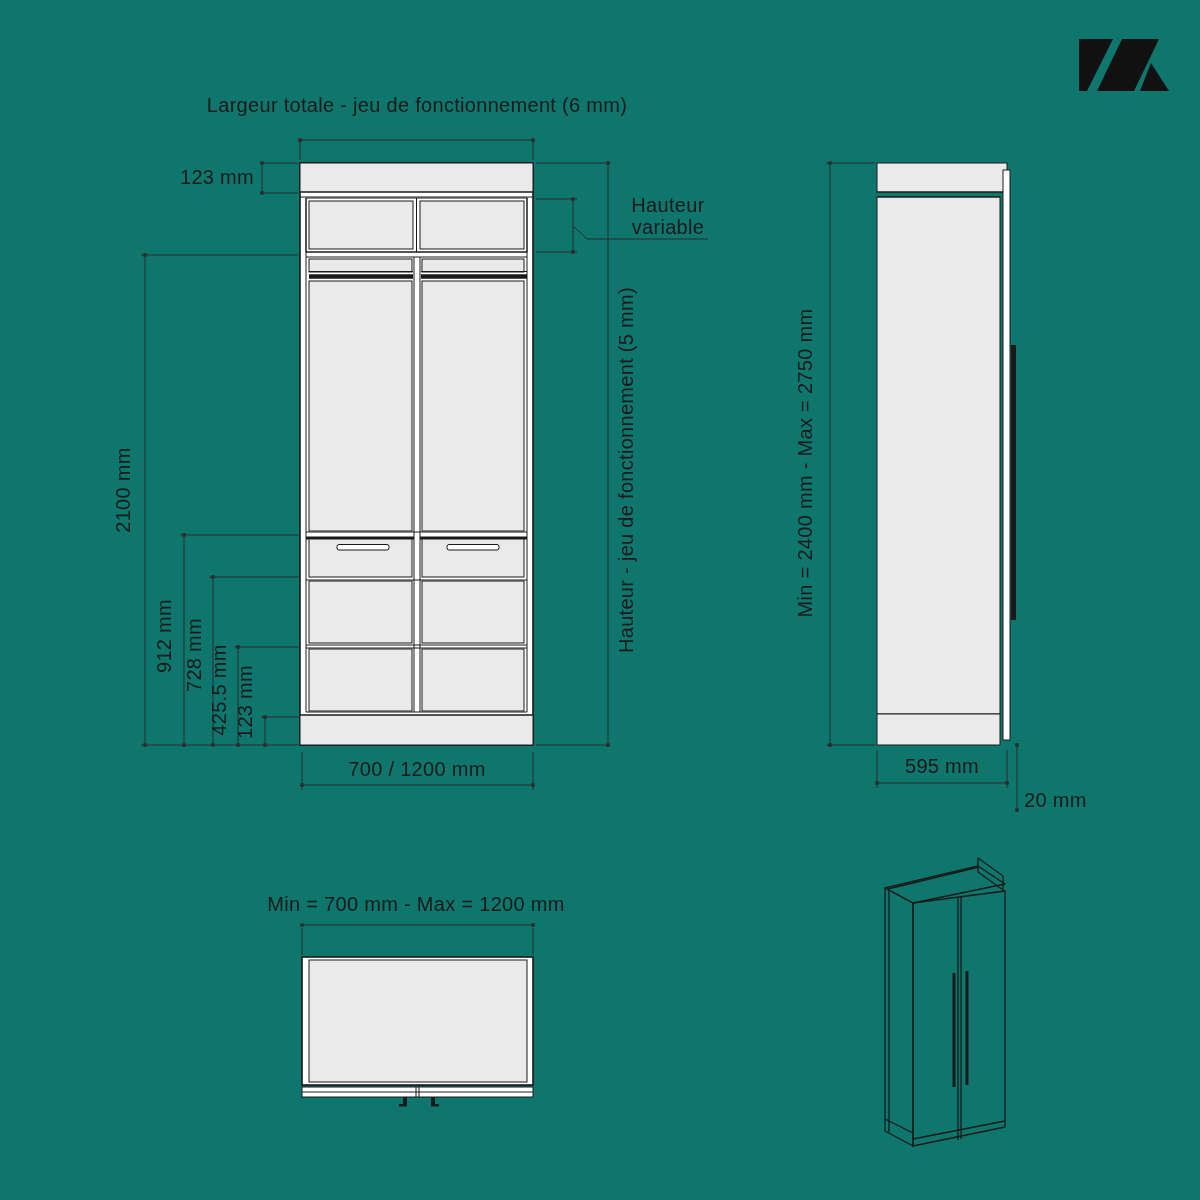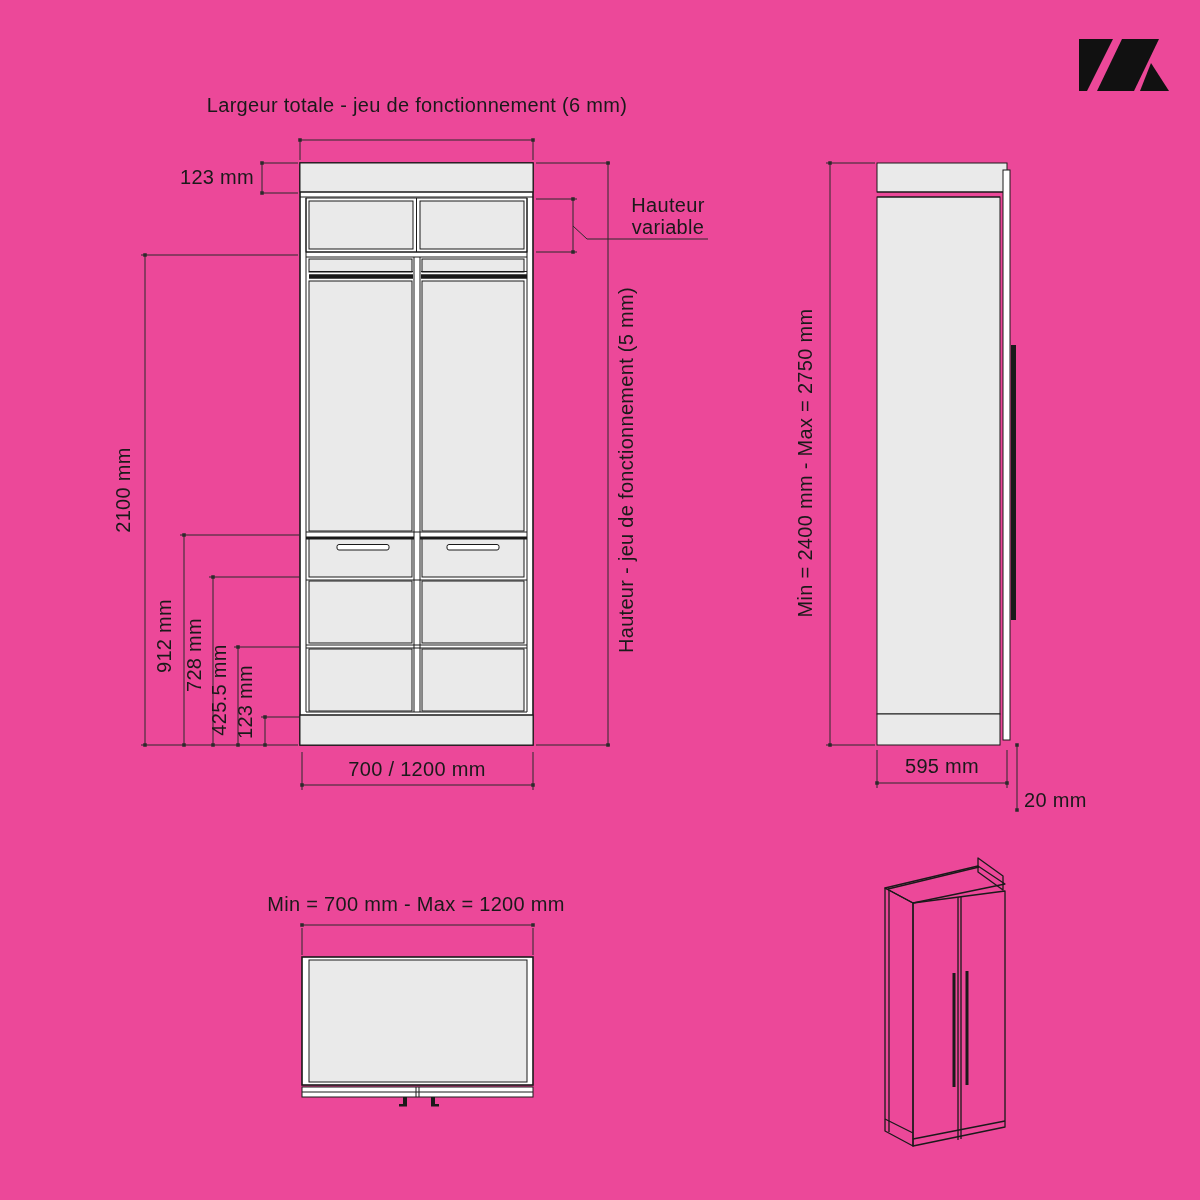--- a/index.html
+++ b/index.html
@@ -1,16 +1,16 @@
 <!DOCTYPE html>
 <html style="--line: #1a1a1a; --dim: #2b2b2b; --panel: #eaeaea; --logo: #111111;"><head>
 <meta charset="utf-8">
 <style>
   html,body{margin:0;padding:0;background:#fff;}
-  .canvas{position:relative;width:1200px;height:1200px;background:#ec4899;overflow:hidden;
+  .canvas{position:relative;width:1200px;height:1200px;background:#0f766e;overflow:hidden;
           font-family:"Liberation Sans",sans-serif;}
   svg text{font-family:"Liberation Sans",sans-serif;font-size:20px;fill:var(--line,#1a1a1a);letter-spacing:.3px;}
   .outline{fill:#ffffff;stroke:var(--line);stroke-width:1.6;}
   .panel{fill:var(--panel);stroke:var(--line);stroke-width:1;}
   .white{fill:#ffffff;stroke:var(--line);stroke-width:1;}
   .ln{stroke:var(--line);stroke-width:1;fill:none;}
   .thick{stroke:var(--line);stroke-width:3;fill:none;}
   .rail{stroke:var(--line);stroke-width:4.5;fill:none;}
   .dark{fill:var(--line);}
   .dim{stroke:var(--dim);stroke-width:1;fill:none;}

